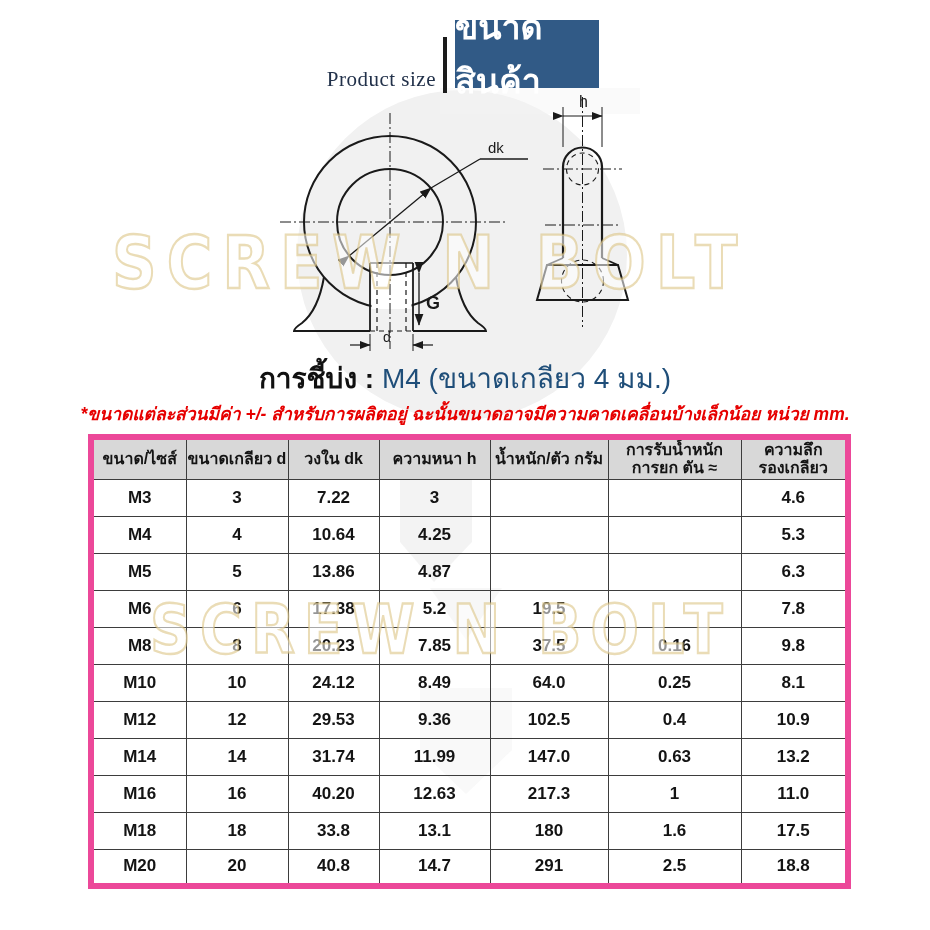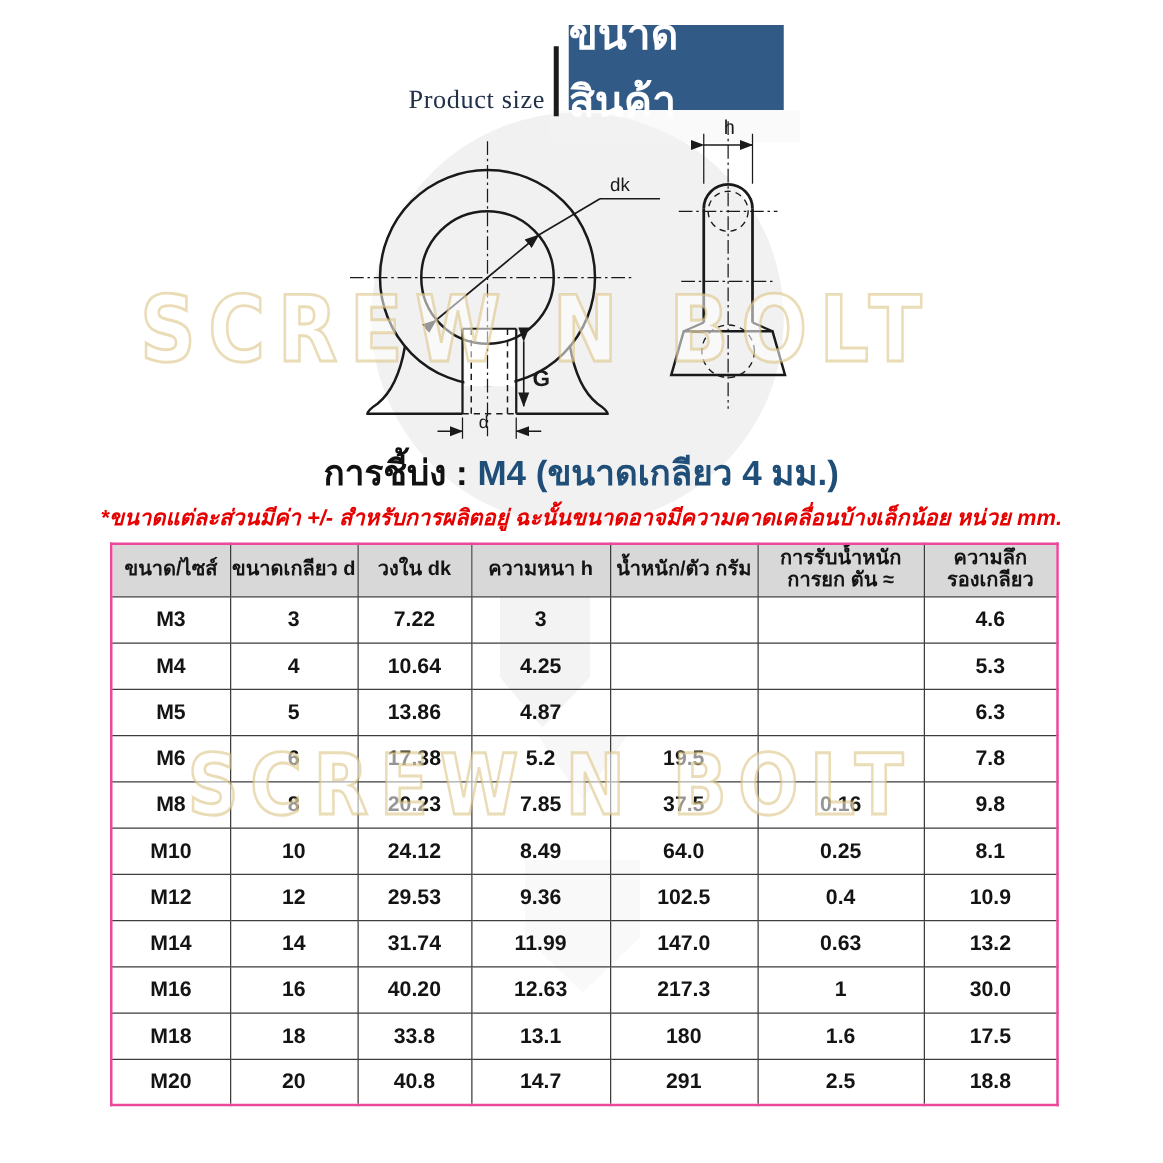--- a/index.html
+++ b/index.html
@@ -27,43 +27,43 @@
   #wm-text-2 { left:150px; top:590px; font-size:57px; letter-spacing:9px; }
   
   .hdr-en {
     position:absolute; top:67px; left:240px; width:196px; text-align:right;
     font-family:"Liberation Serif","DejaVu Serif",serif;
     font-size:21px; color:#22314a; z-index:2; letter-spacing:.5px;
   }
   .hdr-divider { position:absolute; left:443px; top:37px; width:4px; height:56px;
     background:#1b1b1b; z-index:2; }
   .hdr-badge {
-    position:absolute; left:455px; top:20px; width:172px; height:68px; z-index:2;
+    position:absolute; left:455px; top:20px; width:144px; height:68px; z-index:2;
     display:flex; align-items:center; justify-content:center;
     color:#ffffff; font-weight:bold; font-size:34px;
   }
   
   .drawing { position:absolute; z-index:2; }
   #front-view { left:250px; top:85px; }
   #side-view  { left:525px; top:85px; }
   
   .spec-title {
     position:absolute; top:356px; left:0; width:930px; text-align:center; z-index:4;
     font-weight:bold; font-size:28px; color:#111111;
   }
-  .spec-title .hl { font-weight:bold; }
+  .spec-title .hl { font-weight:normal; }
   .spec-note {
     position:absolute; top:400px; left:0; width:930px; text-align:center; z-index:4;
     font-weight:bold; font-size:17.5px;font-style:italic;
   }
   
   .size-table-wrap { position:absolute; left:88px; top:434px; z-index:3; }
   table.size-table {
     border-collapse:collapse; table-layout:fixed; width:757px;
-    border:2px solid #ec4899; background:transparent;
+    border:6px solid #ec4899; background:transparent;
   }
   table.size-table th, table.size-table td {
     border:1.5px solid #3d3d3d; text-align:center; vertical-align:middle;
     color:#141414; overflow:hidden;
   }
   table.size-table th {
     height:42px; background:#d8d8d8; font-weight:bold; font-size:16px;
     line-height:1.12; white-space:pre-line; padding:1px 0;
   }
   table.size-table td { height:37px; font-weight:bold; font-size:17px;
@@ -253,21 +253,21 @@
             <td>0.63</td>
             <td>13.2</td>
           </tr>
           <tr>
             <td>M16</td>
             <td>16</td>
             <td>40.20</td>
             <td>12.63</td>
             <td>217.3</td>
             <td>1</td>
-            <td>30.0</td>
+            <td>11.0</td>
           </tr>
           <tr>
             <td>M18</td>
             <td>18</td>
             <td>33.8</td>
             <td>13.1</td>
             <td>180</td>
             <td>1.6</td>
             <td>17.5</td>
           </tr>

